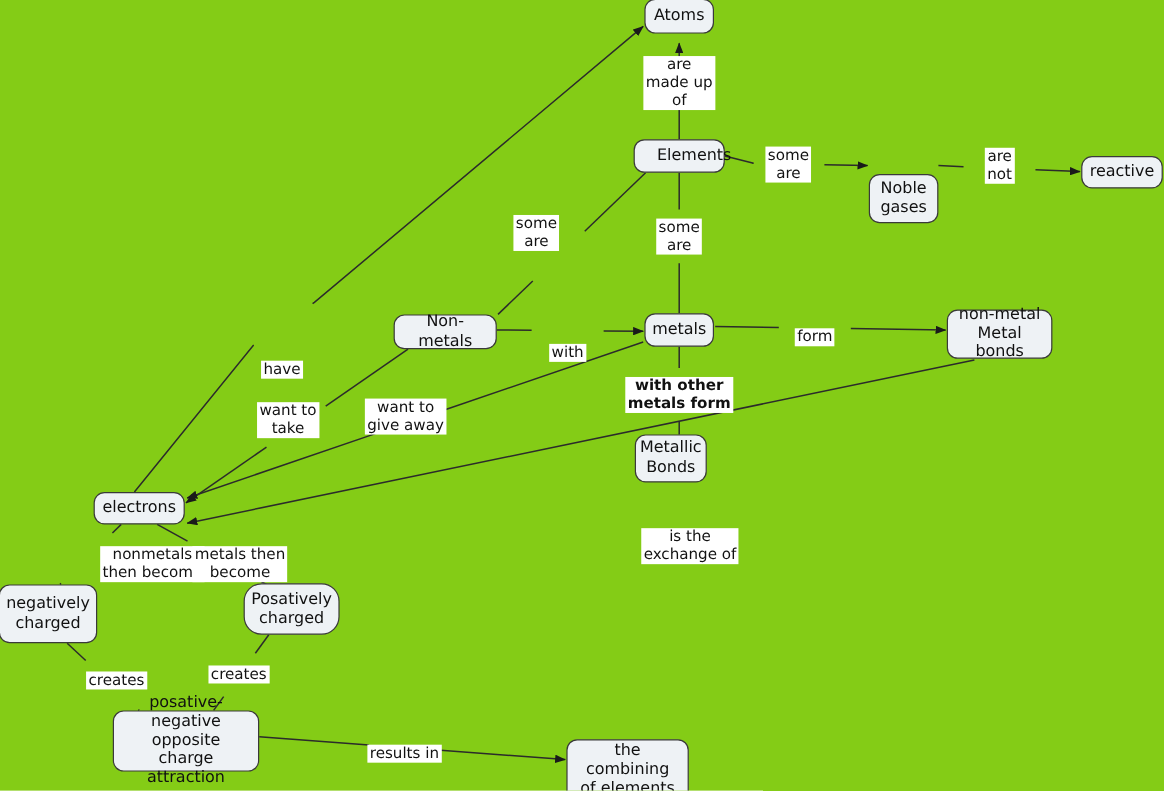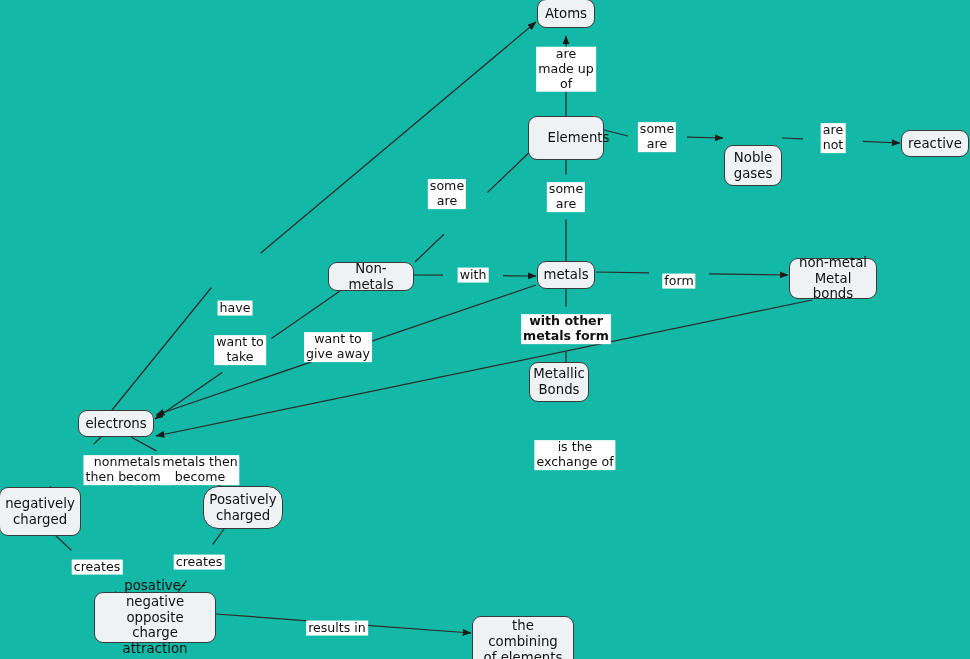--- a/index.html
+++ b/index.html
@@ -8,21 +8,21 @@
     padding: 0;
     background: #ffffff;
   }
   body {
     font-family: "DejaVu Sans", sans-serif;
   }
   #canvas {
     position: relative;
     width: 970px;
     height: 659px;
-    background: #14b8a6;
+    background: #84cc16;
     overflow: hidden;
   }
   #edges {
     position: absolute;
     left: 0;
     top: 0;
     width: 970px;
     height: 659px;
   }
   .node {
@@ -97,21 +97,21 @@
         <polyline points="115.30695495940007,591.3531579621067 116,592" fill="none" stroke="#2b2b2b" stroke-width="1.25"></polyline>
         <polyline points="224,529 212.79931057630463,544.3400746454959" fill="none" stroke="#2b2b2b" stroke-width="1.25"></polyline>
         <polyline points="186.38096879920894,580.5217166445616 178,592" fill="none" stroke="#2b2b2b" stroke-width="1.25"></polyline>
         <polyline points="216,614 307.4522603437802,620.8140899863993" fill="none" stroke="#2b2b2b" stroke-width="1.25"></polyline>
         <polyline points="367.28639930813296,625.2723199484492 471,633" fill="none" stroke="#2b2b2b" stroke-width="1.25" marker-end="url(#arrowhead)"></polyline>
       </g>
   </svg>
 
   <div id="nodes-layer">
       <div class="node" style="left: 537px; top: -1px; width: 58px; height: 29px;">Atoms</div>
-      <div class="node" style="left: 528px; top: 116px; width: 76px; height: 44px; padding-left: 32px;">Elements</div>
+      <div class="node" style="left: 528px; top: 116px; width: 76px; height: 28px; padding-left: 32px;">Elements</div>
       <div class="node" style="left: 724px; top: 117px; width: 58px; height: 41px; margin-top: 28px;">Noble
 gases</div>
       <div class="node" style="left: 901px; top: 130px; width: 68px; height: 27px;">reactive</div>
       <div class="node" style="left: 328px; top: 262px; width: 86px; height: 29px;">Non-metals</div>
       <div class="node" style="left: 537px; top: 261px; width: 58px; height: 28px;">metals</div>
       <div class="node" style="left: 789px; top: 258px; width: 88px; height: 41px;">non-metal
 Metal bonds</div>
       <div class="node" style="left: 529px; top: 362px; width: 60px; height: 40px;">Metallic
 Bonds</div>
       <div class="node" style="left: 78px; top: 410px; width: 76px; height: 27px;">electrons</div>
@@ -131,21 +131,21 @@
 of</div>
       <div class="edge-label" style="left: 235px; top: 269px; margin-top: 39px;">have</div>
       <div class="edge-label" style="left: 657px; top: 137px;">some
 are</div>
       <div class="edge-label" style="left: 833px; top: 138px;">are
 not</div>
       <div class="edge-label" style="left: 447px; top: 194px;">some
 are</div>
       <div class="edge-label" style="left: 566px; top: 197px;">some
 are</div>
-      <div class="edge-label" style="left: 473px; top: 275px; text-align: right;">with</div>
+      <div class="edge-label" style="left: 473px; top: 294px; text-align: right;">with</div>
       <div class="edge-label" style="left: 679px; top: 281px;">form</div>
       <div class="edge-label" style="left: 566px; top: 329px; font-weight: bold;">with other
 metals form</div>
       <div class="edge-label" style="left: 240px; top: 350px;">want to
 take</div>
       <div class="edge-label" style="left: 338px; top: 347px;">want to
 give away</div>
       <div class="edge-label" style="left: 575px; top: 455px;">is the
 exchange of</div>
       <div class="edge-label" style="left: 87px; top: 470px; margin-left: 40px;">nonmetals

